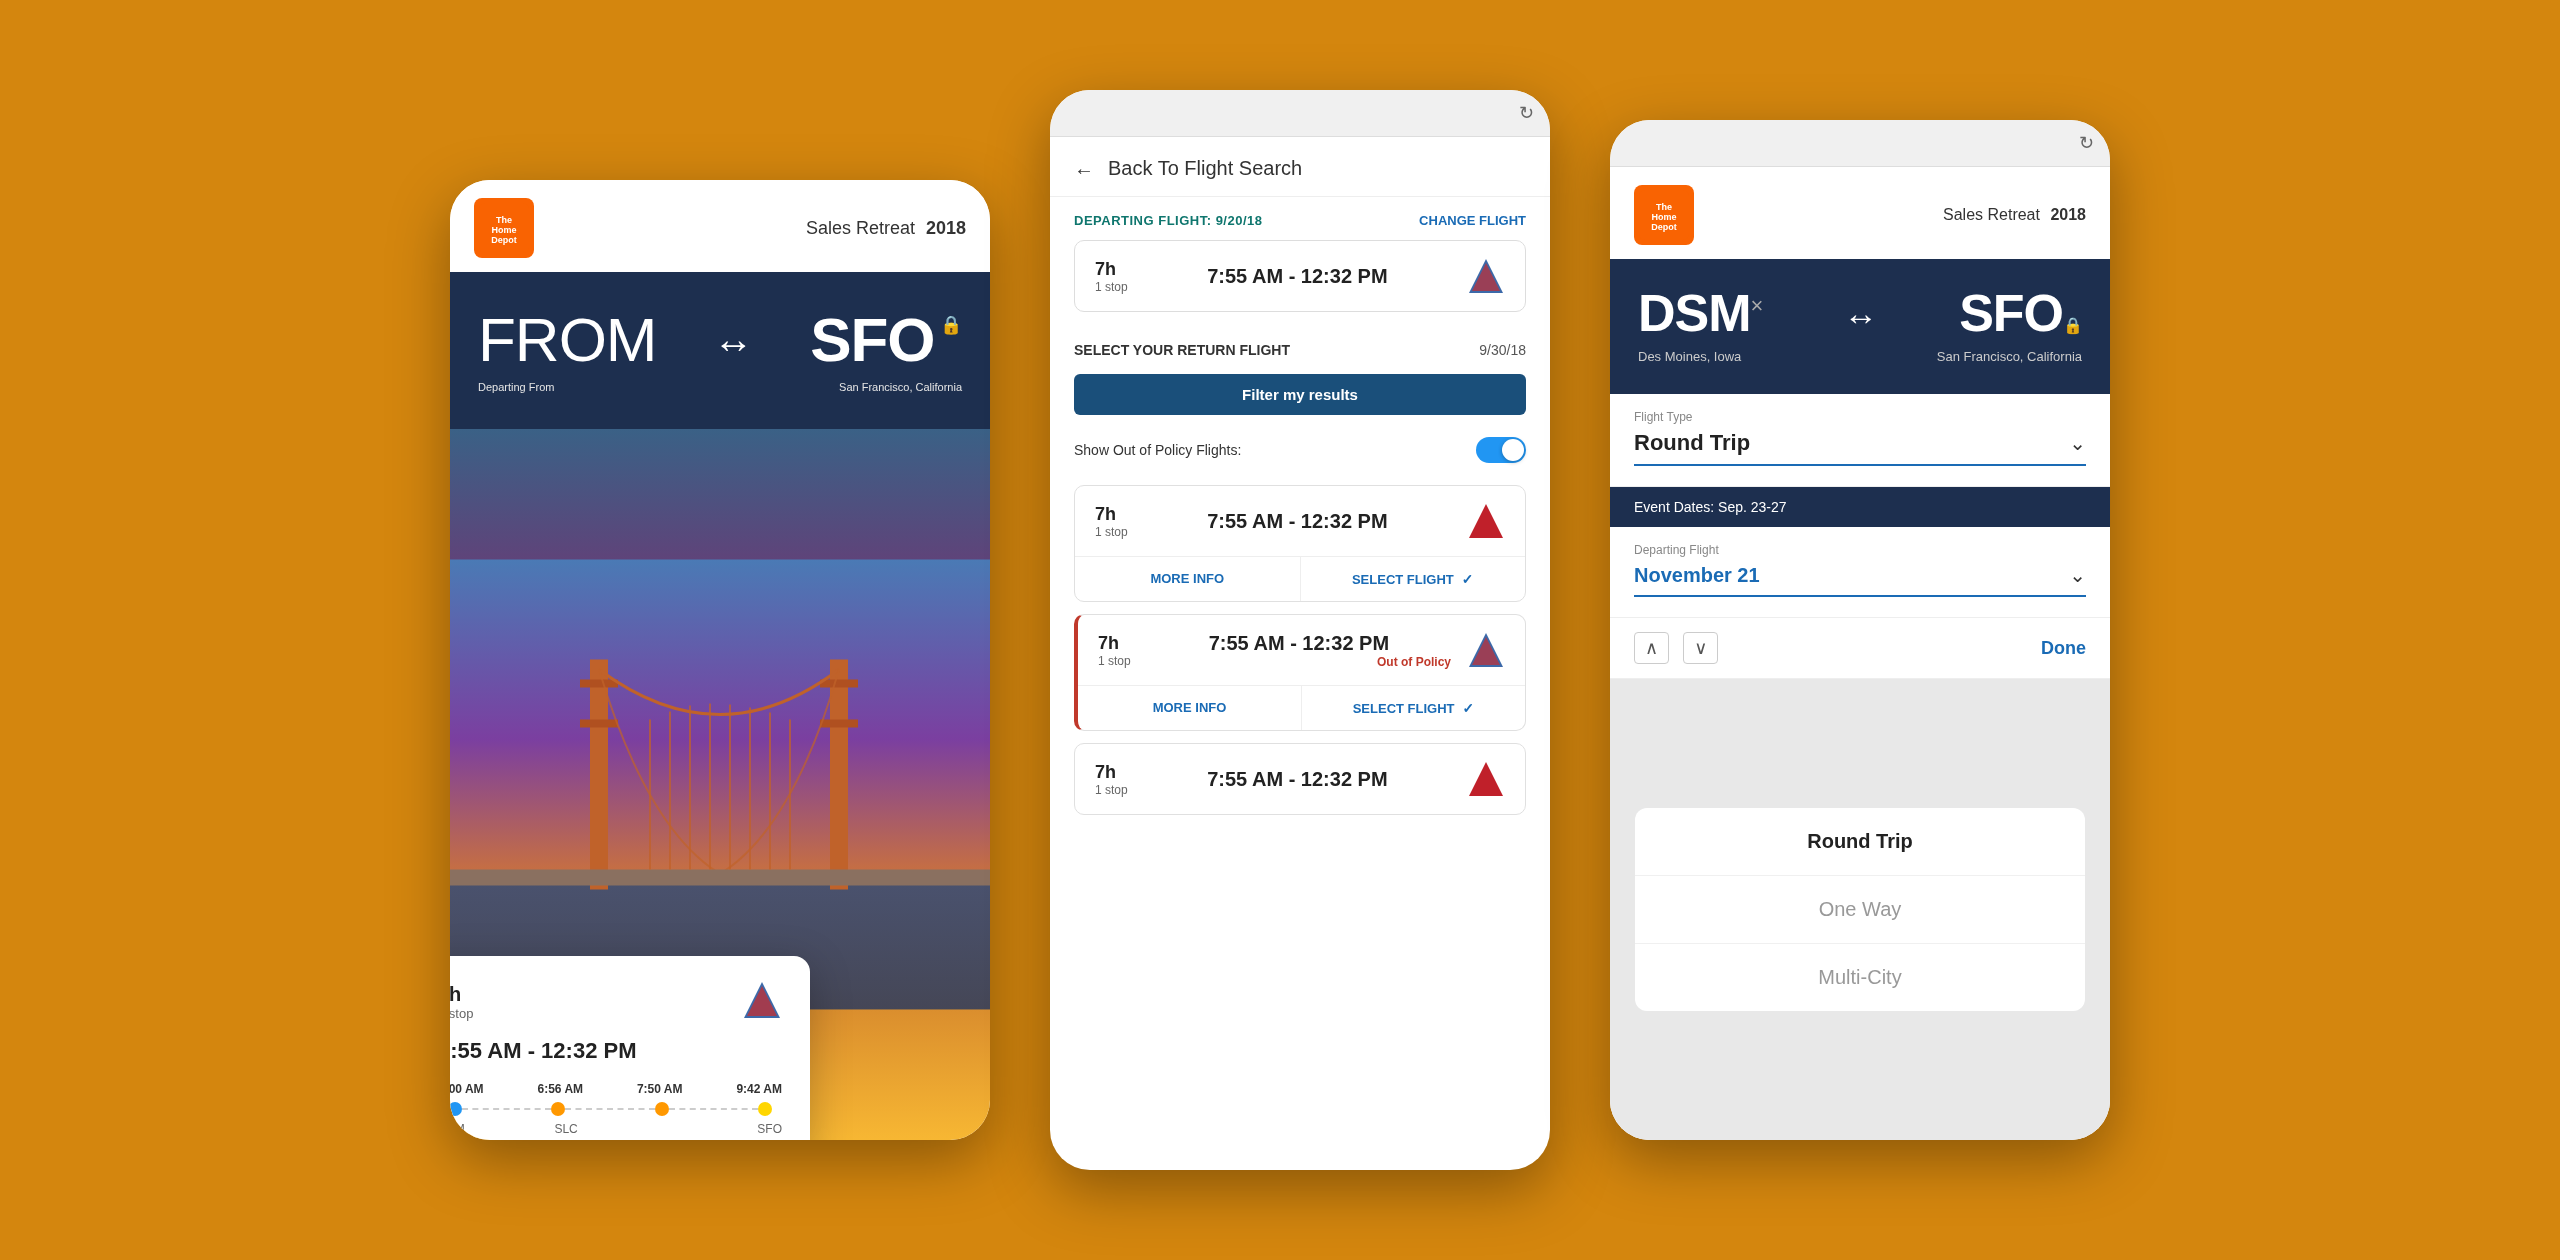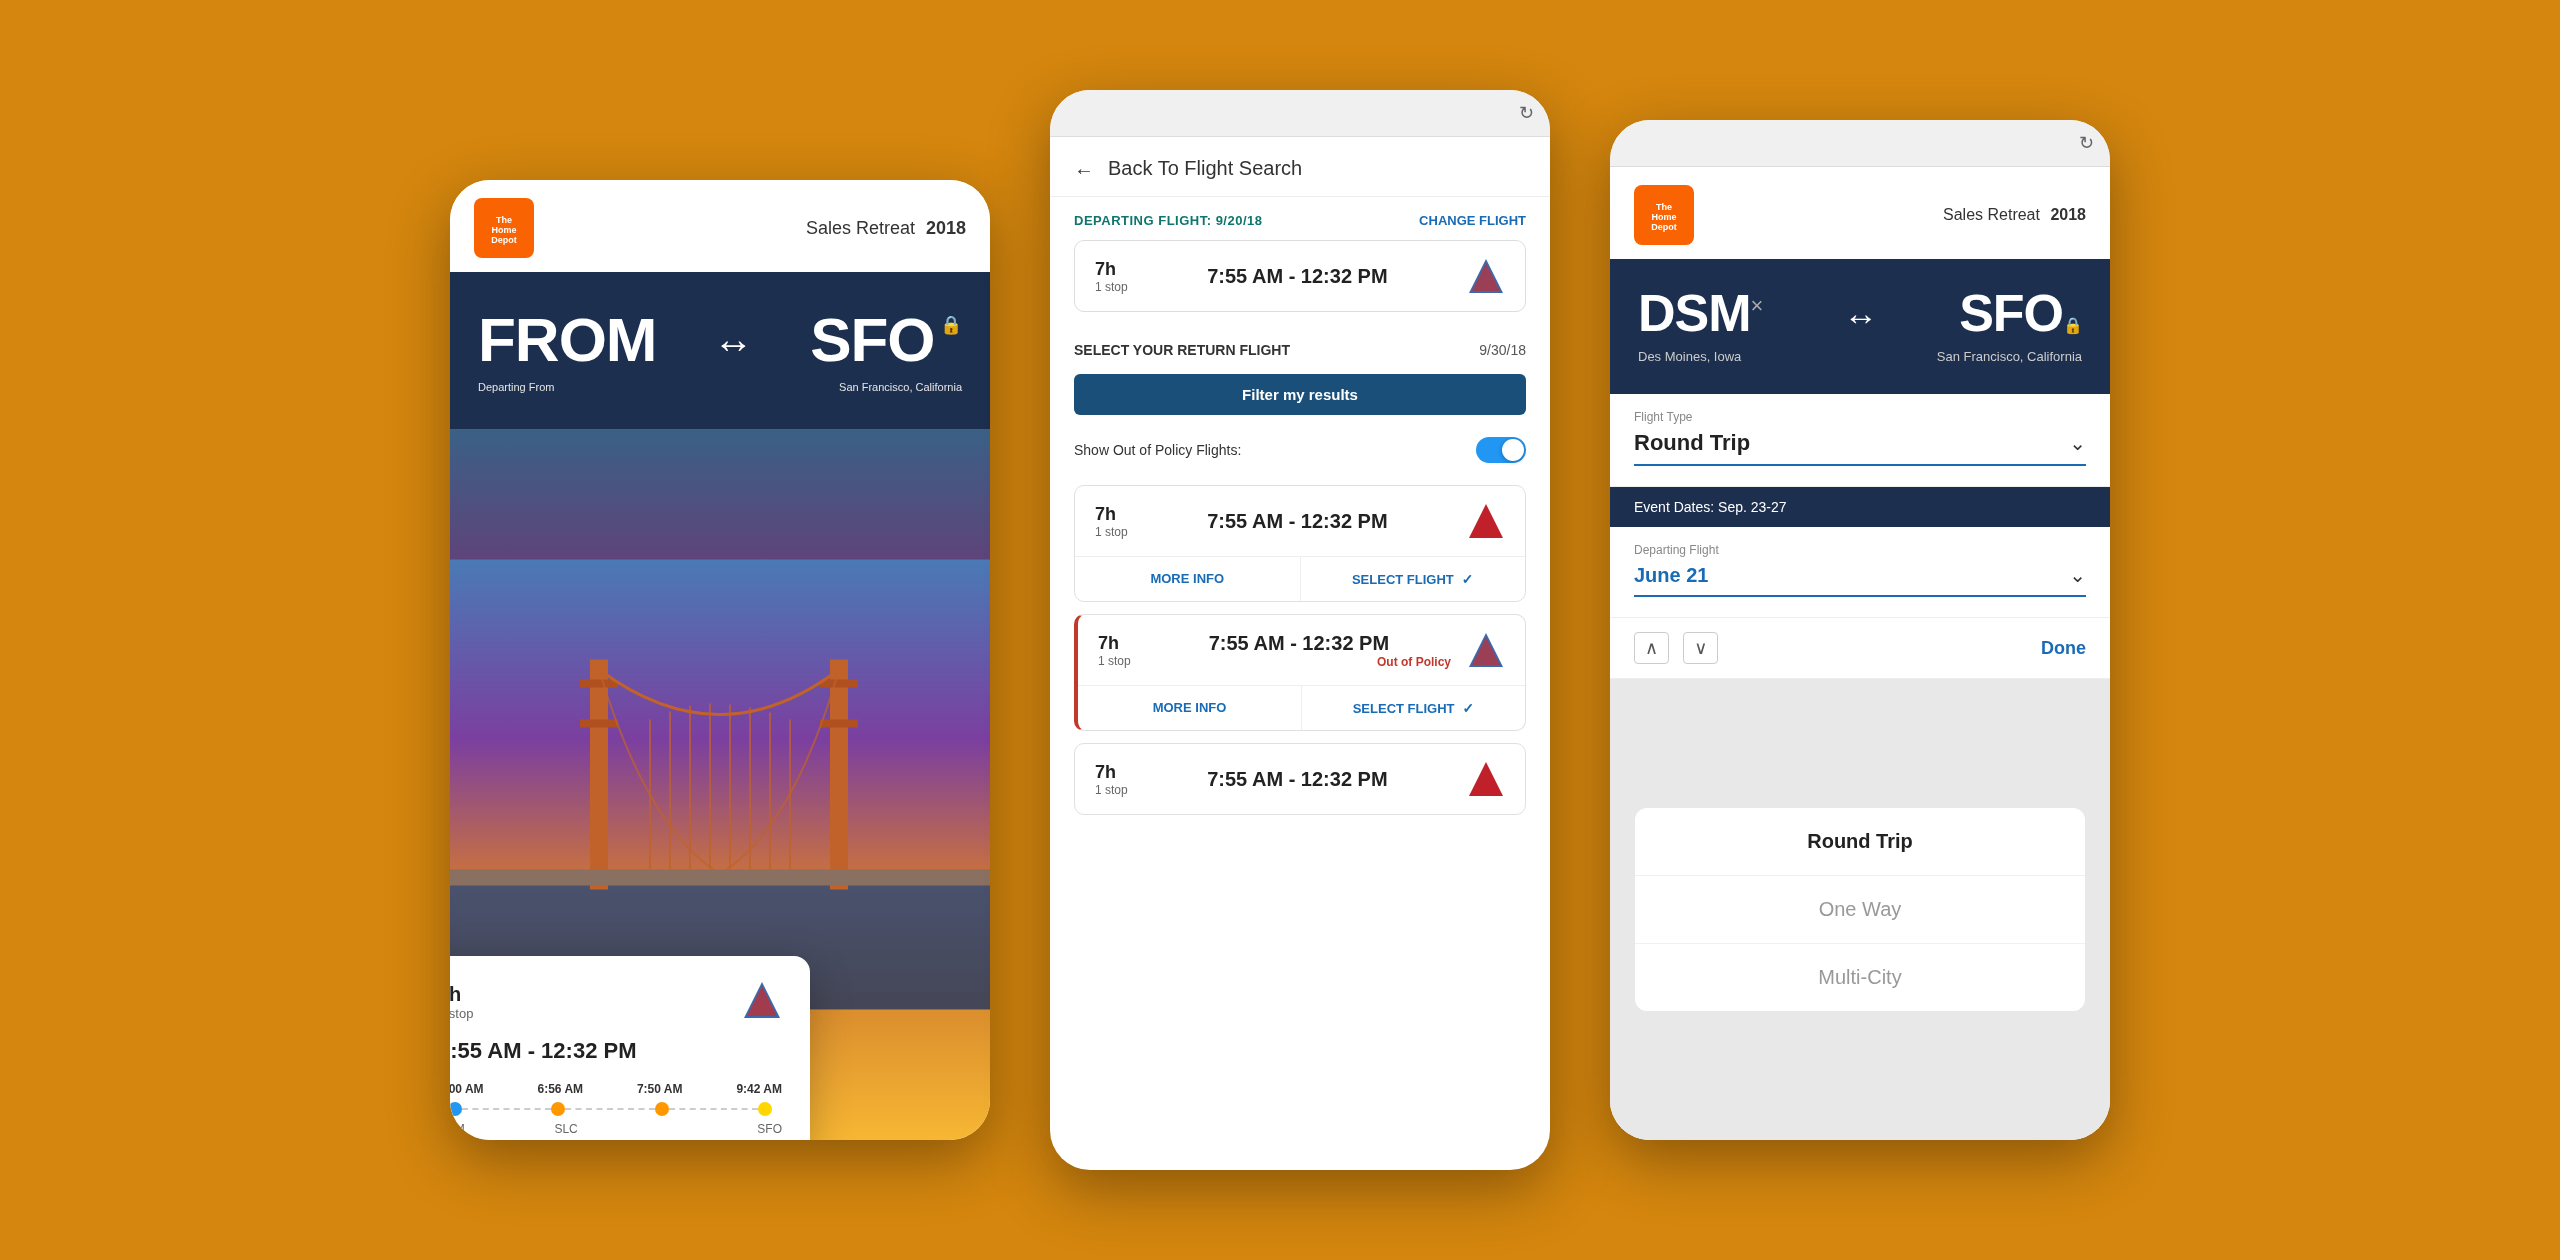--- a/index.html
+++ b/index.html
@@ -66,21 +66,21 @@
       padding: 32px 28px 36px;
       color: #fff;
     }
     .nav-row {
       display: flex;
       align-items: center;
       gap: 20px;
     }
     .nav-from {
       font-size: 62px;
-      font-weight: 700;
+      font-weight: 400;
       letter-spacing: -1px;
     }
     .nav-arrow {
       font-size: 40px;
       flex: 1;
       text-align: center;
     }
     .nav-to {
       font-size: 62px;
       font-weight: 900;
@@ -760,21 +760,21 @@
         </div>
       </div>
 
       <div class="event-dates-bar">
         <span>Event Dates: Sep. 23-27</span>
       </div>
 
       <div class="departing-section">
         <div class="ds-label">Departing Flight</div>
         <div class="ds-dropdown">
-          <span class="ds-value">June 21</span>
+          <span class="ds-value">November 21</span>
           <span class="ds-chevron">⌄</span>
         </div>
       </div>
 
       <div class="nav-arrows-row">
         <div class="nav-arr-btns">
           <span class="nav-arr-btn">∧</span>
           <span class="nav-arr-btn">∨</span>
         </div>
         <span class="done-btn">Done</span>

